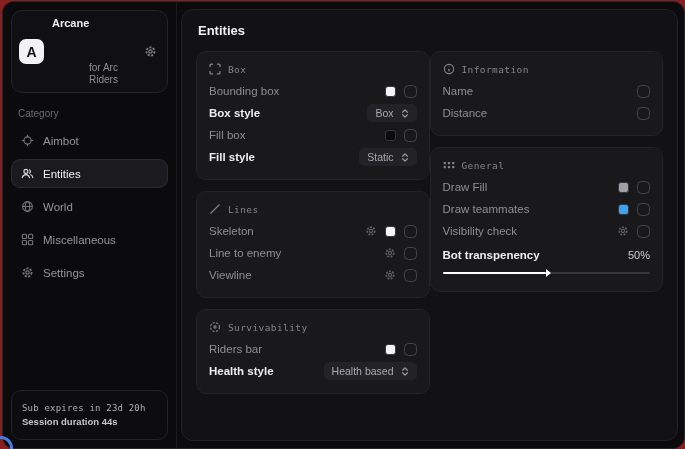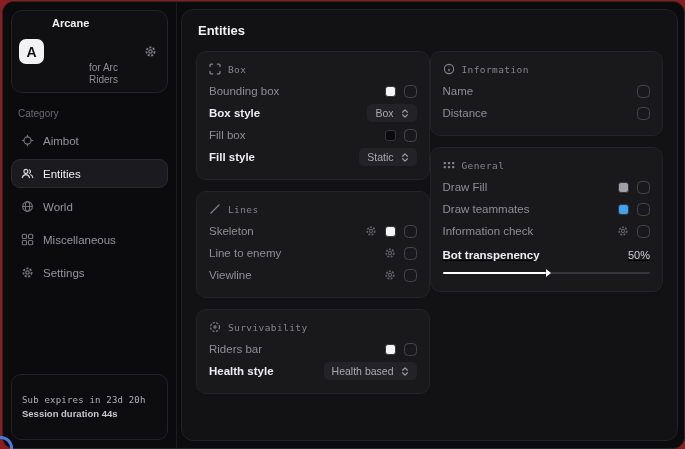--- a/index.html
+++ b/index.html
@@ -42,21 +42,21 @@
     display:flex; align-items:center; gap:9px;
     padding:7px 9px; border-radius:9px; border:1px solid transparent;
     color:#94949b; font-size:11.5px; cursor:pointer;
   }
   .nav-item .nicon { color:#74747b; display:flex; }
   .nav-item.selected { background:#1b1b1f; border-color:#2a2a30; color:#f0f0f3; }
   .nav-item.selected .nicon { color:#d8d8dd; }
 
   .sub-card {
     margin-top:auto; border:1px solid #232329; border-radius:10px;
-    padding:20px 10px; background:#0d0d10;
+    padding:12px 10px; background:#0d0d10;
   }
   .sub-line1 { font-family:"DejaVu Sans Mono", monospace; font-size:9px; color:#b0b0b6; letter-spacing:.2px; }
   .sub-line2 { font-size:9.5px; color:#c6c6cc; font-weight:bold; margin-top:3px; }
 
   
   .main { flex:1; padding:7px 6px 7px 4px; }
   .main-panel {
     height:100%; background:#121214; border:1px solid #222227;
     border-radius:12px; padding:12px 14px; overflow:hidden;
   }
@@ -91,21 +91,21 @@
   .gearbtn { display:flex; color:#5f5f67; cursor:pointer; }
 
   .dropdown {
     display:flex; align-items:center; gap:7px;
     background:#232327; border-radius:5px; padding:3px 8px;
     font-size:10.5px; color:#a9a9b0; cursor:pointer; min-height:18px;
   }
   .dropdown .dicon { display:flex; color:#9a9aa1; }
 
   .slider-group { margin-top:3px; }
-  .slider-head { display:flex; justify-content:space-between; align-items:center; min-height:20px;text-decoration:underline; }
+  .slider-head { display:flex; justify-content:space-between; align-items:center; min-height:20px; }
   .slider-value { font-size:11px; color:#cfcfd4; }
   .track {
     height:2px; background:#36363c; margin:7px 0 6px; position:relative;
     border-radius:1px; cursor:pointer;
   }
   .fill { height:2px; background:#fff; position:relative; border-radius:1px; }
   .fill::after {
     content:''; position:absolute; right:-5px; top:-3.5px;
     border-left:5px solid #fff; border-top:4.5px solid transparent;
     border-bottom:4.5px solid transparent;
@@ -414,21 +414,21 @@
               </span>
             </div>
             <div class="row">
               <span class="row-label">Draw teammates</span>
               <span class="ctrls">
                 <span class="swatch" style="background: rgb(61, 162, 240);"></span>
                 <span class="checkbox"></span>
               </span>
             </div>
             <div class="row">
-              <span class="row-label">Information check</span>
+              <span class="row-label">Visibility check</span>
               <span class="ctrls">
                 <span class="gearbtn">
                   <svg width="12" height="12" viewBox="0 0 16 16">
                       <use href="#i-gear"></use>
                     </svg>
                   </span>
                 <span class="checkbox"></span>
               </span>
             </div>
 

